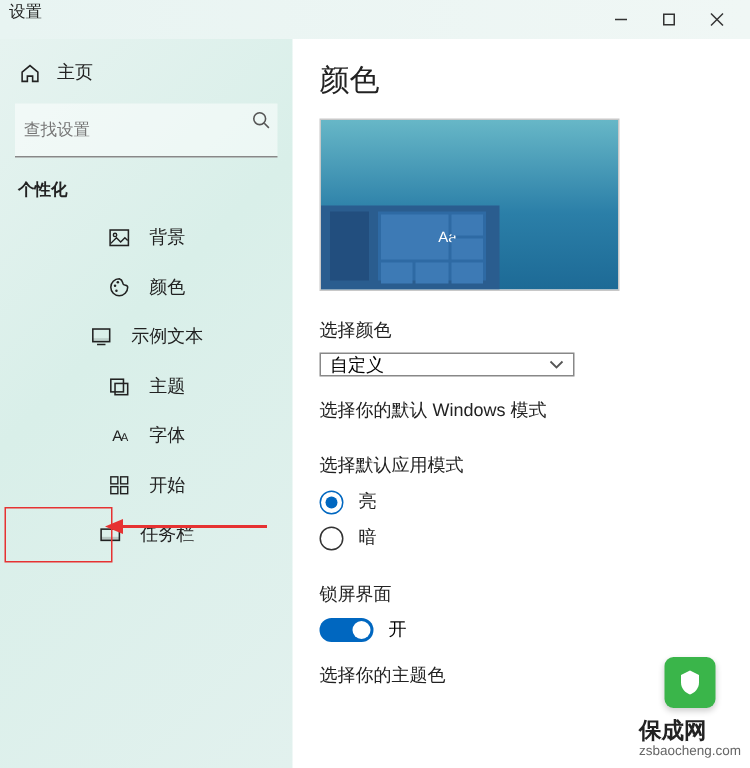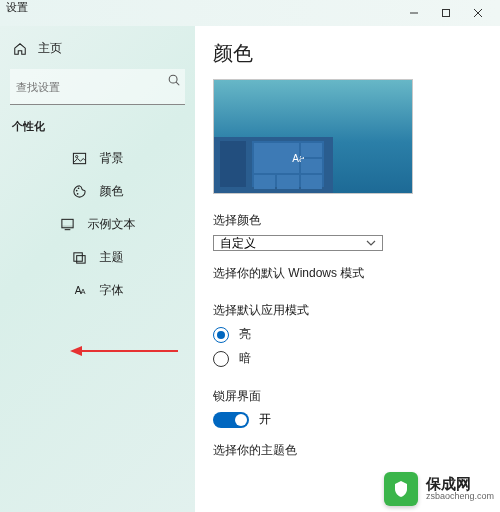--- a/index.html
+++ b/index.html
@@ -35,21 +35,21 @@
 .sect-label { font-size: 12px; color: #222; margin: 8px 0 6px 0; }
 .dropdown { width: 170px; height: 16px; border: 1px solid #888; background: #fff; display: flex; align-items: center; justify-content: space-between; padding: 0 6px; font-size: 12px; margin-bottom: 14px; }
 .radio-row { display: flex; align-items: center; gap: 10px; margin: 7px 0; font-size: 12px; color: #222; }
 .radio { width: 16px; height: 16px; border: 1px solid #333; border-radius: 50%; display: flex; align-items: center; justify-content: center; }
 .radio.checked { border-color: #0067c0; }
 .radio.checked::after { content: ""; width: 8px; height: 8px; background: #0067c0; border-radius: 50%; }
 .toggle-row { display: flex; align-items: center; gap: 10px; margin: 6px 0 14px 0; font-size: 12px; }
 .toggle { width: 36px; height: 16px; border-radius: 8px; background: #0067c0; position: relative; }
 .toggle::after { content: ""; position: absolute; right: 2px; top: 2px; width: 12px; height: 12px; background: #fff; border-radius: 50%; }
 .group-spacer { height: 6px; }
-.watermark { position: absolute; right: 6px; bottom: 6px; display: flex; align-items: center; gap: 8px; }
+.watermark { position: absolute; right: 6px; bottom: 6px; display: flex; align-items: center; gap: 8px; flex-direction: column; }
 .wm-badge { width: 34px; height: 34px; background: #3ab54a; border-radius: 6px; display: flex; align-items: center; justify-content: center; box-shadow: 0 2px 4px rgba(0,0,0,0.2); }
 .wm-text { display: flex; flex-direction: column; line-height: 1.1; }
 .wm-text .cn { font-size: 15px; font-weight: bold; color: #222; }
 .wm-text .en { font-size: 9px; color: #666; }
 svg { display: block; }
 </style>
 </head>
 <body>
 
 <div class="window">
@@ -137,20 +137,41 @@
         </div>
         <div class="nav-item">
           <span class="nav-icon">
               <svg width="15" height="15" viewBox="0 0 16 16">
                 <text x="3" y="12" font-size="11" font-family="serif" fill="#222">A</text>
                 <text x="9" y="12" font-size="8" font-family="serif" fill="#222">A</text>
               </svg>
             </span>
           <span>字体</span>
         </div>
+        <div class="nav-item">
+          <span class="nav-icon">
+              <svg width="15" height="15" viewBox="0 0 16 16">
+                <rect x="2" y="2" width="5" height="5" fill="none" stroke="#222" stroke-width="1"></rect>
+                <rect x="9" y="2" width="5" height="5" fill="none" stroke="#222" stroke-width="1"></rect>
+                <rect x="2" y="9" width="5" height="5" fill="none" stroke="#222" stroke-width="1"></rect>
+                <rect x="9" y="9" width="5" height="5" fill="none" stroke="#222" stroke-width="1"></rect>
+              </svg>
+            </span>
+          <span>开始</span>
+        </div>
+        <div class="nav-item" style="position:relative;">
+          <span class="nav-icon">
+              <svg width="15" height="15" viewBox="0 0 16 16">
+                <rect x="1.5" y="4" width="13" height="8" fill="none" stroke="#222" stroke-width="1.1"></rect>
+                <rect x="1.5" y="9.5" width="13" height="2.5" fill="#222" opacity="0.2"></rect>
+              </svg>
+            </span>
+          <span>任务栏</span>
+          <span class="highlight-box"></span>
+        </div>
       </div>
 
       <svg class="arrow-annot" width="110" height="20" viewBox="0 0 110 20">
         <line x1="108" y1="10" x2="8" y2="10" stroke="#e63232" stroke-width="2"></line>
         <polygon points="0,10 12,5 12,15" fill="#e63232"></polygon>
       </svg>
     </div>
 
     <div class="main">
       <div class="page-title">颜色</div>

